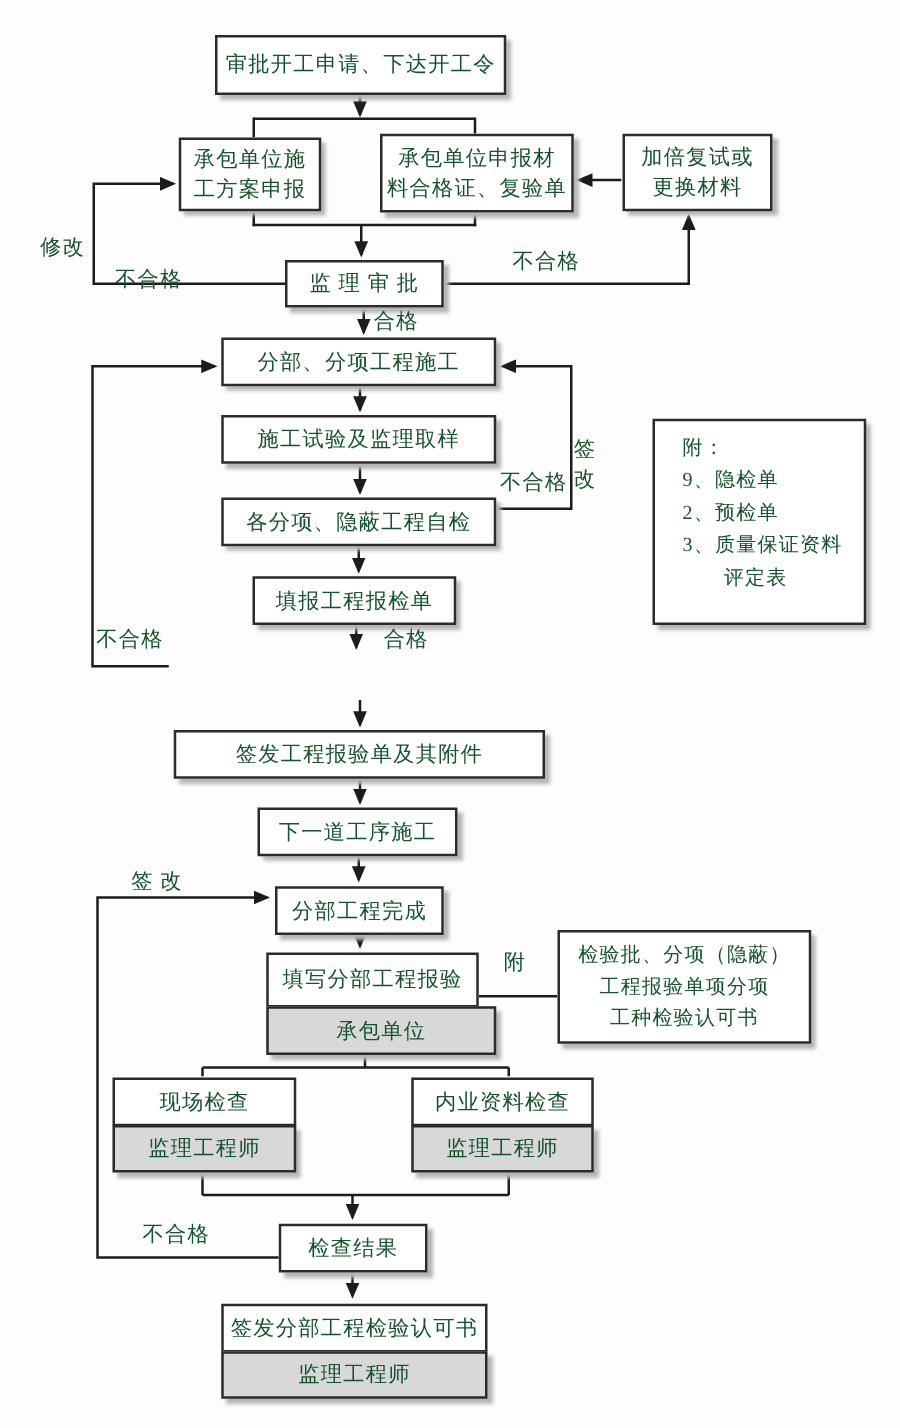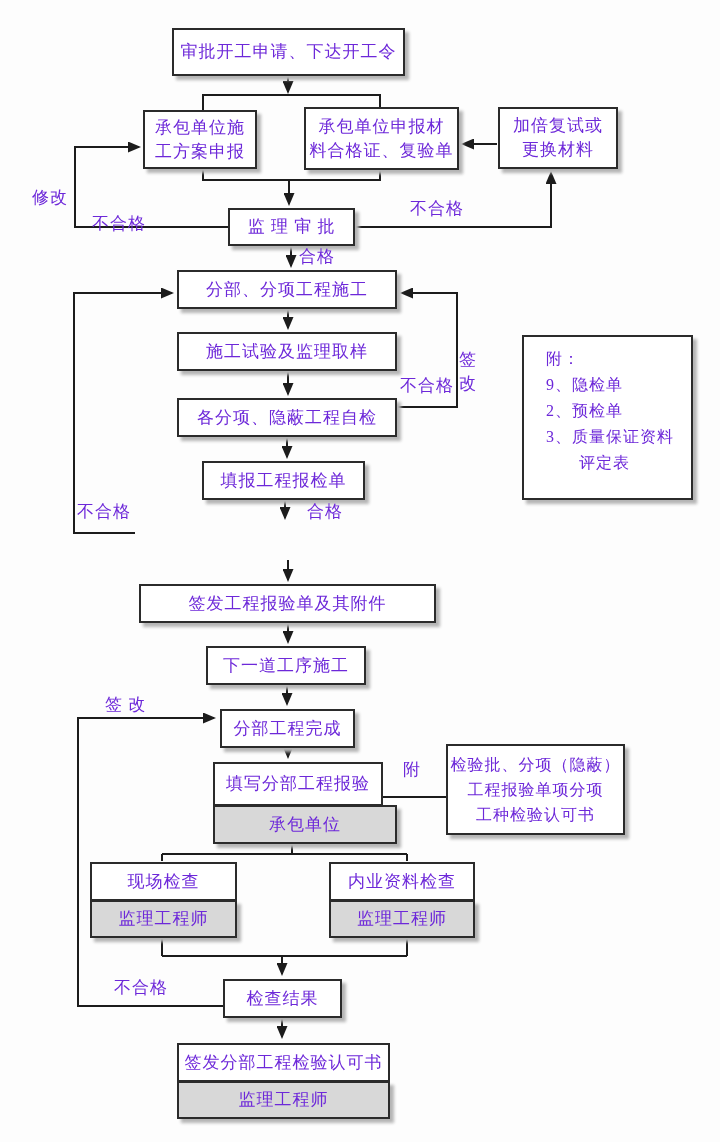--- a/index.html
+++ b/index.html
@@ -1,20 +1,20 @@
 <!DOCTYPE html>
 <html><head>
 <meta charset="utf-8">
 <style>
   html,body{margin:0;padding:0;background:#fdfdfd;}
   .stage{
     position:relative;width:720px;height:1142px;margin:0 auto;
     background:#fdfdfd;overflow:hidden;
     font-family:"Liberation Serif","DejaVu Serif",serif;
-    color:#6d28d9;
+    color:#14532d;
   }
   .wires{position:absolute;left:0;top:0;width:720px;height:1142px;z-index:1;}
   .box{
     position:absolute;z-index:2;box-sizing:border-box;
     background:#ffffff;border:2px solid #2b2b2b;
     display:flex;align-items:center;justify-content:center;
     font-size:17px;line-height:24px;letter-spacing:1px;
     text-align:center;white-space:pre-line;
     box-shadow:4px 4px 3px #b5b5b5;
   }
@@ -120,21 +120,21 @@
 
   <div class="box" style="left:139px;top:584px;width:297px;height:39px">签发工程报验单及其附件</div>
 
   <div class="box" style="left:206px;top:646px;width:160px;height:39px">下一道工序施工</div>
 
   <div class="box" style="left:220px;top:709px;width:135px;height:39px">分部工程完成</div>
 
   <div class="box noshadow" style="left:213px;top:762px;width:170px;height:44px">填写分部工程报验</div>
   <div class="box gray" style="left:213px;top:805px;width:184px;height:39px">承包单位</div>
 
-  <div class="box small-lh" style="left:446px;top:744px;width:179px;height:91px">检验批、分项（隐蔽）
+  <div class="box small-lh" style="left:446px;top:744px;width:203px;height:91px">检验批、分项（隐蔽）
 工程报验单项分项
 工种检验认可书</div>
 
   <div class="box noshadow" style="left:90px;top:862px;width:147px;height:39px">现场检查</div>
   <div class="box gray" style="left:90px;top:900px;width:147px;height:38px">监理工程师</div>
 
   <div class="box noshadow" style="left:329px;top:862px;width:146px;height:39px">内业资料检查</div>
   <div class="box gray" style="left:329px;top:900px;width:146px;height:38px">监理工程师</div>
 
   <div class="box" style="left:223px;top:979px;width:119px;height:39px">检查结果</div>

